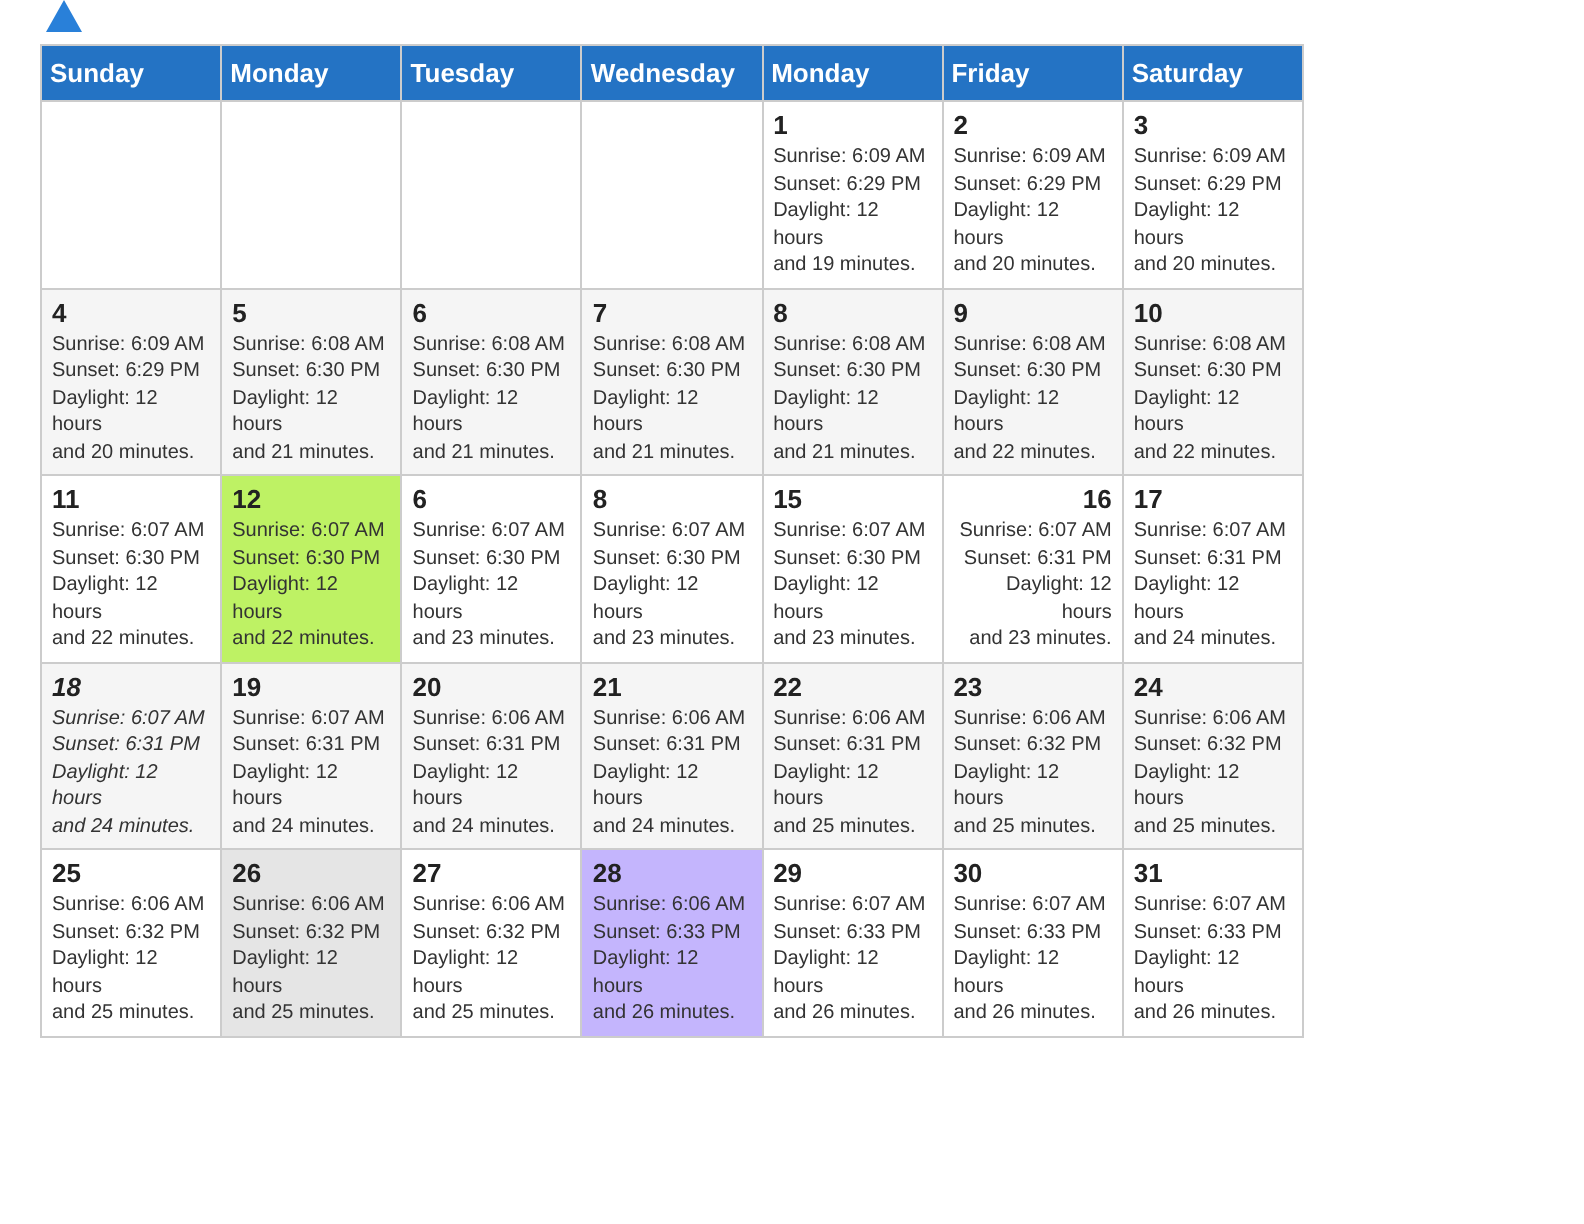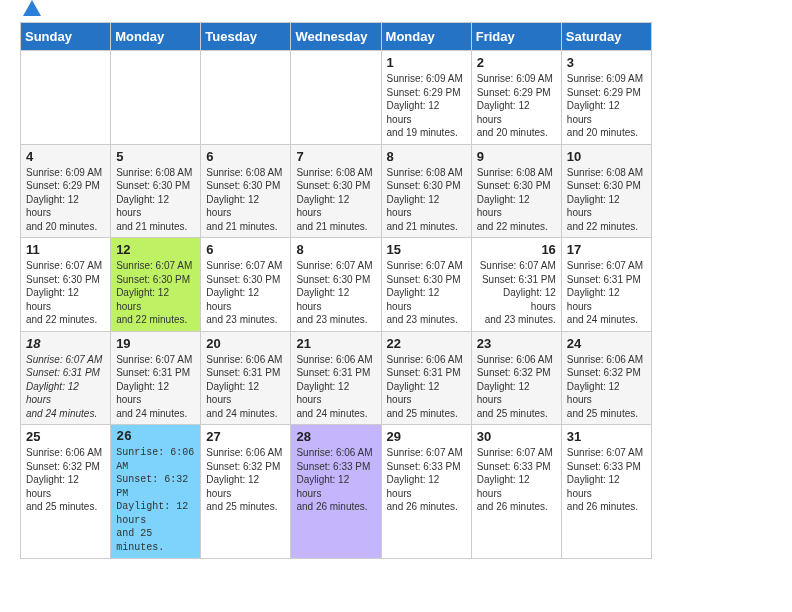--- a/index.html
+++ b/index.html
@@ -309,21 +309,21 @@
           </td>
         </tr>
         <tr>
           <td style="background: rgb(255, 255, 255);">
             <div class="day-number">25</div>
             <div class="day-info" style="white-space: pre-line;">Sunrise: 6:06 AM
 Sunset: 6:32 PM
 Daylight: 12 hours
 and 25 minutes.</div>
           </td>
-          <td style="background: #7dd3fc; font-family: Liberation Mono, monospace;">
+          <td style="background: #e5e5e5;">
             <div class="day-number">26</div>
             <div class="day-info" style="white-space: pre-line;">Sunrise: 6:06 AM
 Sunset: 6:32 PM
 Daylight: 12 hours
 and 25 minutes.</div>
           </td>
           <td style="background: rgb(255, 255, 255);">
             <div class="day-number">27</div>
             <div class="day-info" style="white-space: pre-line;">Sunrise: 6:06 AM
 Sunset: 6:32 PM

